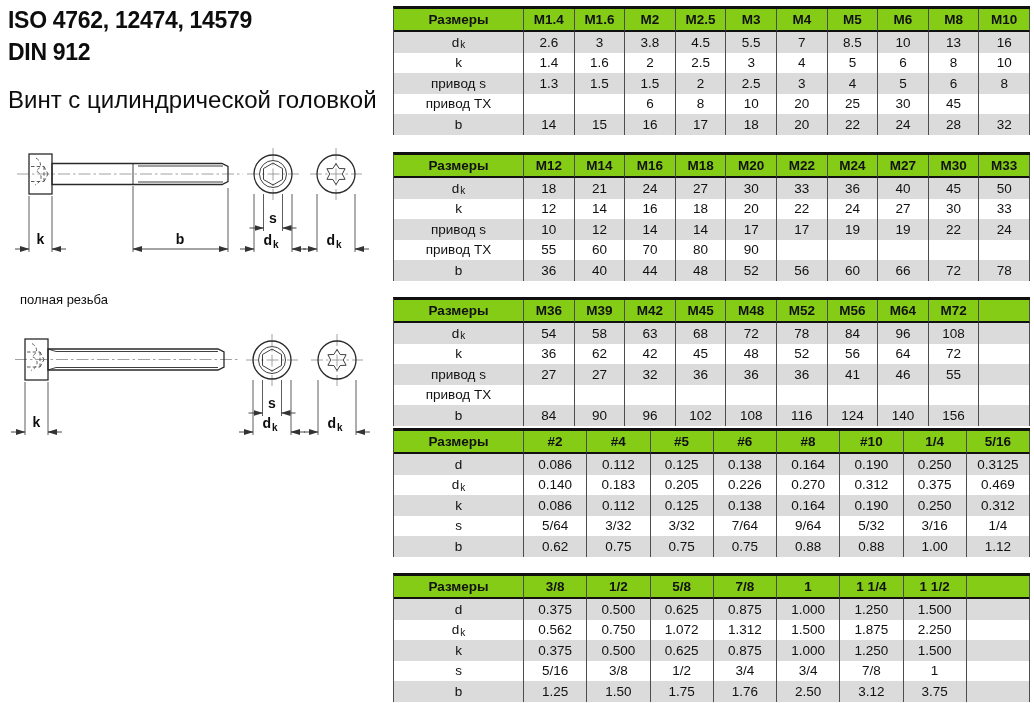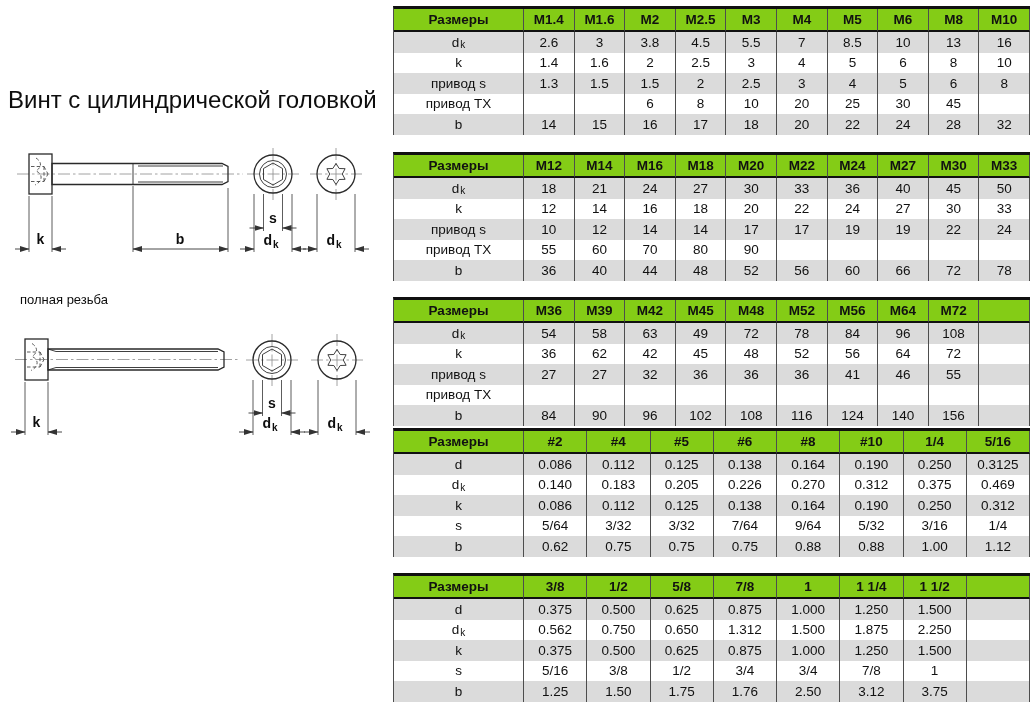--- a/index.html
+++ b/index.html
@@ -48,20 +48,22 @@
     background: #84cc16;
     border-bottom: 2px solid #101010;
   }
   .dim-table .shade { background: #dbdbdb; }
   .dim-table sub { font-size: 10px; line-height: 1; transform: translateY(3px); margin-left: 1px; }
 </style>
 </head>
 <body>
 
 <div class="titles">
+  <div class="title-line">ISO 4762, 12474, 14579</div>
+  <div class="title-line">DIN 912</div>
 </div>
 <div class="subtitle">Винт с цилиндрической головкой</div>
 
 <svg id="drawing1" class="drawing" width="392" height="140" viewBox="0 0 392 140" xmlns="http://www.w3.org/2000/svg">
   <defs>
     <marker id="arw1" markerWidth="9.5" markerHeight="6" refX="9" refY="3" orient="auto" markerUnits="userSpaceOnUse">
       <path d="M0,0 L9.5,3 L0,6 Z" class="arrow"></path>
     </marker>
   </defs>
   <g>
@@ -373,21 +375,21 @@
       <div class="cell th">M64</div>
       <div class="cell th">M72</div>
       <div class="cell th"></div>
       <div class="cell label shade">
         <span>d</span>
         <sub>k</sub>
       </div>
       <div class="cell val shade">54</div>
       <div class="cell val shade">58</div>
       <div class="cell val shade">63</div>
-      <div class="cell val shade">49</div>
+      <div class="cell val shade">68</div>
       <div class="cell val shade">72</div>
       <div class="cell val shade">78</div>
       <div class="cell val shade">84</div>
       <div class="cell val shade">96</div>
       <div class="cell val shade">108</div>
       <div class="cell val shade"></div>
       <div class="cell label">
         <span>k</span>
       </div>
       <div class="cell val">36</div>
@@ -527,21 +529,21 @@
       <div class="cell val shade">1.000</div>
       <div class="cell val shade">1.250</div>
       <div class="cell val shade">1.500</div>
       <div class="cell val shade"></div>
       <div class="cell label">
         <span>d</span>
         <sub>k</sub>
       </div>
       <div class="cell val">0.562</div>
       <div class="cell val">0.750</div>
-      <div class="cell val">0.650</div>
+      <div class="cell val">1.072</div>
       <div class="cell val">1.312</div>
       <div class="cell val">1.500</div>
       <div class="cell val">1.875</div>
       <div class="cell val">2.250</div>
       <div class="cell val"></div>
       <div class="cell label shade">
         <span>k</span>
       </div>
       <div class="cell val shade">0.375</div>
       <div class="cell val shade">0.500</div>

